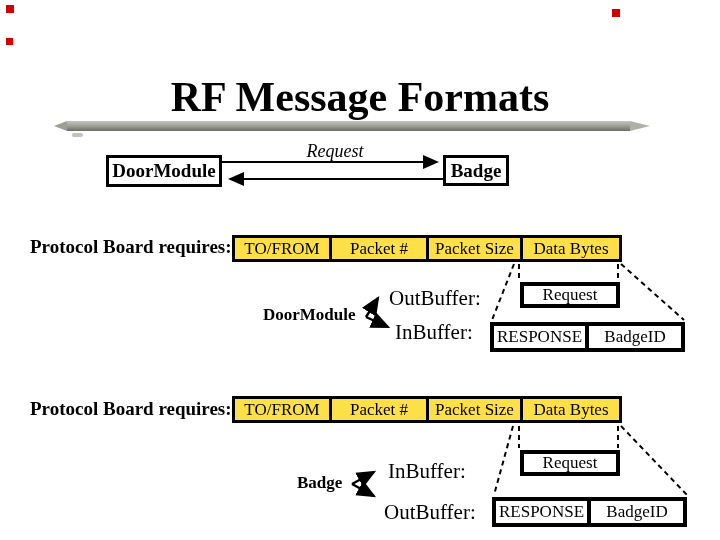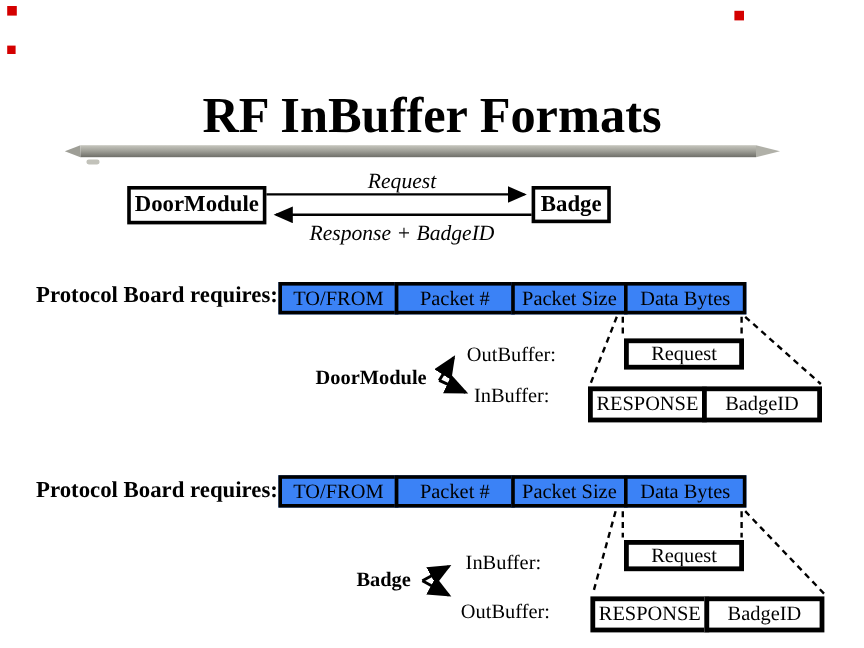--- a/index.html
+++ b/index.html
@@ -14,51 +14,50 @@
        border-right:13px solid #9e9e96;border-top:5px solid transparent;border-bottom:5px solid transparent;}
   .bar-tip-r{position:absolute;left:630px;top:121px;width:0;height:0;
        border-left:20px solid #b0b0a8;border-top:5px solid transparent;border-bottom:5px solid transparent;}
   .bar-speck{position:absolute;left:72px;top:133px;width:11px;height:4px;background:#c2c2ba;border-radius:2px;}
   .box{position:absolute;background:#fff;border:3px solid #000;box-sizing:border-box;
        display:flex;align-items:center;justify-content:center;text-align:center;}
   .entity-box{font-weight:bold;font-size:19px;}
   .script-label{position:absolute;font-style:italic;font-size:18px;text-align:center;}
   .requires{position:absolute;font-weight:bold;font-size:19px;white-space:nowrap;}
   .field-row{position:absolute;display:flex;}
-  .field-cell{border:3px solid #000;box-sizing:border-box;height:27px;background:#3b82f6;
+  .field-cell{border:3px solid #000;box-sizing:border-box;height:27px;background:#fde047;
        display:flex;align-items:center;justify-content:center;font-size:17px;white-space:nowrap;}
   .field-cell + .field-cell{margin-left:-3px;}
   .entity-label{position:absolute;font-weight:bold;font-size:17px;white-space:nowrap;}
-  .buffer-label{position:absolute;font-size:17px;white-space:nowrap;}
+  .buffer-label{position:absolute;font-size:21px;white-space:nowrap;}
   .thick{border-width:4px;font-size:17px;}
   .resp-row{position:absolute;display:flex;}
   .resp-cell{border:4px solid #000;box-sizing:border-box;height:30px;background:#fff;
        display:flex;align-items:center;justify-content:center;font-size:17px;white-space:nowrap;}
   .resp-cell + .resp-cell{margin-left:-4px;}
   svg.overlay{position:absolute;left:0;top:0;pointer-events:none;}
 </style>
 </head>
 <body>
 
 <div class="slide">
 
   <div class="red-mark" style="left:6px;top:5px;width:8px;height:8px;"></div>
   <div class="red-mark" style="left:6px;top:38px;width:7px;height:7px;"></div>
   <div class="red-mark" style="left:612px;top:9px;width:8px;height:8px;"></div>
 
-  <div class="title">RF InBuffer Formats</div>
+  <div class="title">RF Message Formats</div>
   <div class="bar-tip-l"></div>
   <div class="bar"></div>
   <div class="bar-tip-r"></div>
   <div class="bar-speck"></div>
 
   <div class="box entity-box" style="left:106px;top:155px;width:116px;height:32px;">DoorModule</div>
   <div class="box entity-box" style="left:443px;top:155px;width:66px;height:31px;">Badge</div>
   <div class="script-label" style="left:250px;top:141px;width:170px;">Request</div>
-  <div class="script-label" style="left:215px;top:184px;width:240px;">Response + BadgeID</div>
 
   <div class="requires" style="left:30px;top:236px;">Protocol Board requires:</div>
   <div class="field-row" style="left:232px;top:235px;">
     <div class="field-cell" style="width:100px;">TO/FROM</div>
     <div class="field-cell" style="width:100px;">Packet #</div>
     <div class="field-cell" style="width:97px;">Packet Size</div>
     <div class="field-cell" style="width:102px;">Data Bytes</div>
   </div>
   <div class="entity-label" style="left:263px;top:305px;">DoorModule</div>
   <div class="buffer-label" style="left:389px;top:286px;">OutBuffer:</div>

